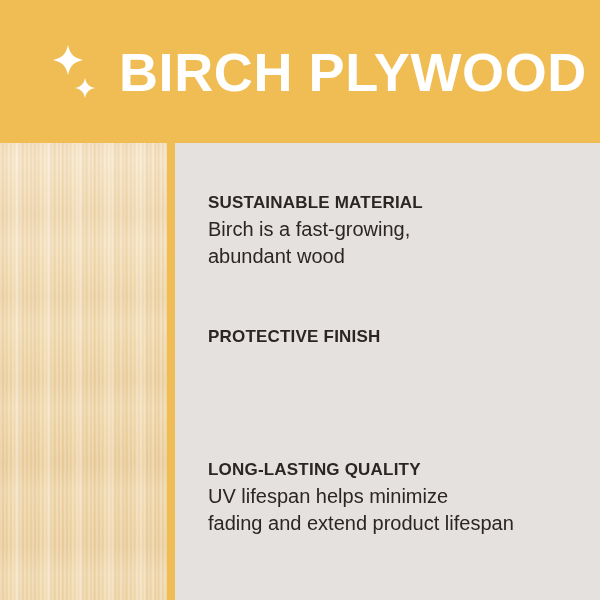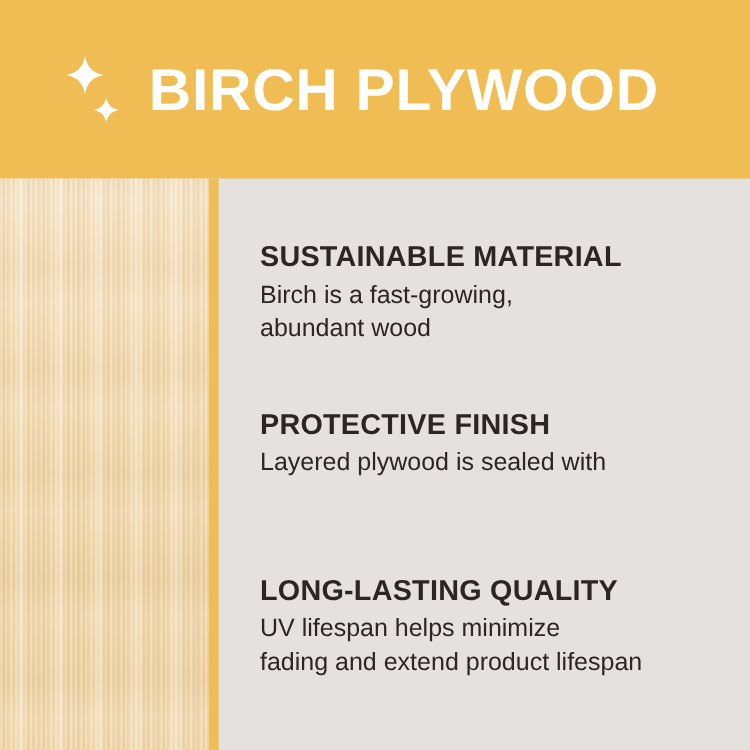--- a/index.html
+++ b/index.html
@@ -40,21 +40,21 @@
 
   .title {
     position: absolute;
     left: 119px;
     top: 0;
     height: 143px;
     display: flex;
     align-items: center;
     color: #FFFFFF;
     font-family: "Liberation Sans", sans-serif;
-    font-size: 47px;
+    font-size: 54px;
     font-weight: bold;
     letter-spacing: 0.6px;
     line-height: 1;
     white-space: nowrap;
   }
 
   
   .wood-panel {
     position: absolute;
     left: 0;
@@ -111,21 +111,21 @@
     width: 385px;
   }
 
   .feature-1 { top: 50px; }
   .feature-2 { top: 184px; }
   .feature-3 { top: 317px; }
 
   .feature-heading {
     color: #2B2523;
     font-family: "Liberation Sans", sans-serif;
-    font-size: 23px;
+    font-size: 17px;
     font-weight: bold;
     letter-spacing: 0.2px;
     line-height: 1.12;
     margin: 0 0 4px 0;
     white-space: nowrap;
   }
 
   .feature-body {
     color: #2B2523;
     font-family: "Liberation Sans", sans-serif;
@@ -166,21 +166,20 @@
       <div class="feature-heading">SUSTAINABLE MATERIAL</div>
       <div class="feature-body">
         <span class="line">Birch is a fast-growing,</span>
         <span class="line">abundant wood</span>
       </div>
     </div>
 
     <div class="feature feature-2">
       <div class="feature-heading">PROTECTIVE FINISH</div>
       <div class="feature-body">
-        <span class="line">Layered plywood is sealed with</span>
       </div>
     </div>
 
     <div class="feature feature-3">
       <div class="feature-heading">LONG-LASTING QUALITY</div>
       <div class="feature-body">
         <span class="line">UV lifespan helps minimize</span>
         <span class="line">fading and extend product lifespan</span>
       </div>
     </div>

